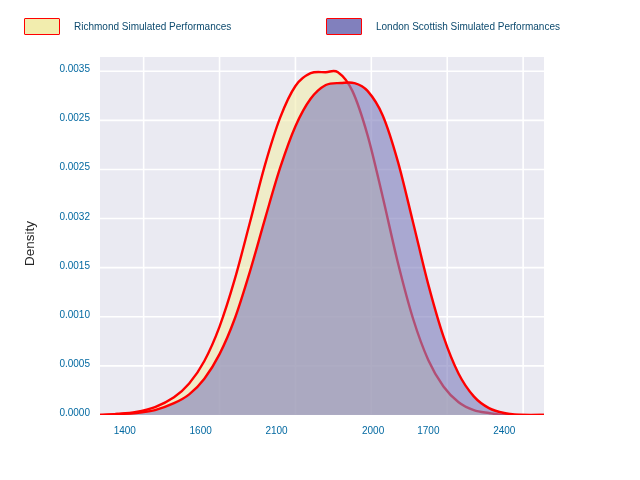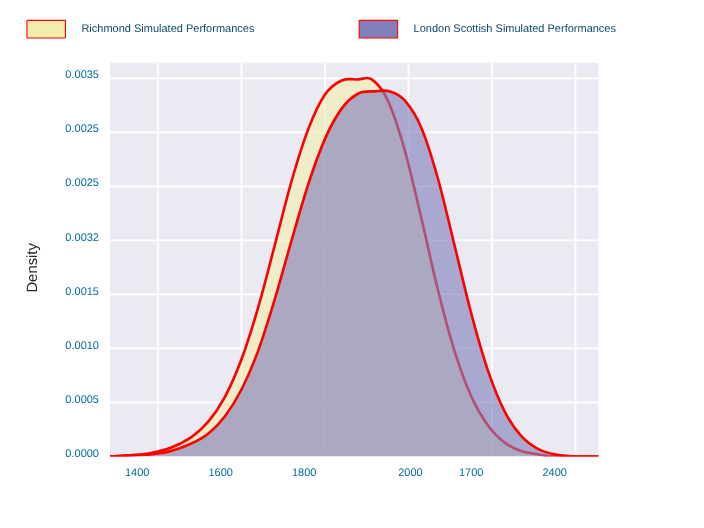--- a/index.html
+++ b/index.html
@@ -89,21 +89,21 @@
       <div class="axis-tick ytick" style="left: 28px; width: 62px; top: 407px;">0.0000</div>
       <div class="axis-tick ytick" style="left: 28px; width: 62px; top: 357.892px;">0.0005</div>
       <div class="axis-tick ytick" style="left: 28px; width: 62px; top: 308.783px;">0.0010</div>
       <div class="axis-tick ytick" style="left: 28px; width: 62px; top: 259.675px;">0.0015</div>
       <div class="axis-tick ytick" style="left: 28px; width: 62px; top: 210.567px;">0.0032</div>
       <div class="axis-tick ytick" style="left: 28px; width: 62px; top: 161.458px;">0.0025</div>
       <div class="axis-tick ytick" style="left: 28px; width: 62px; top: 112.35px;">0.0025</div>
       <div class="axis-tick ytick" style="left: 28px; width: 62px; top: 63.2414px;">0.0035</div>
       <div class="axis-tick xtick" style="width: 60px; left: 113.641px; top: 425px;">1400</div>
       <div class="axis-tick xtick" style="width: 60px; left: 189.538px; top: 425px;">1600</div>
-      <div class="axis-tick xtick" style="width: 60px; left: 265.436px; top: 425px;">1800</div>
+      <div class="axis-tick xtick" style="width: 60px; left: 265.436px; top: 425px;">2100</div>
       <div class="axis-tick xtick" style="width: 60px; left: 362px; top: 425px;">2000</div>
       <div class="axis-tick xtick" style="width: 60px; left: 417.231px; top: 425px;">1700</div>
       <div class="axis-tick xtick" style="width: 60px; left: 493.128px; top: 425px;">2400</div>
     </div>
 
   <div class="axis-title" id="ylabel" style="left: 22px; top: 266px;">Density</div>
 
 </div>
 
 </body></html>

